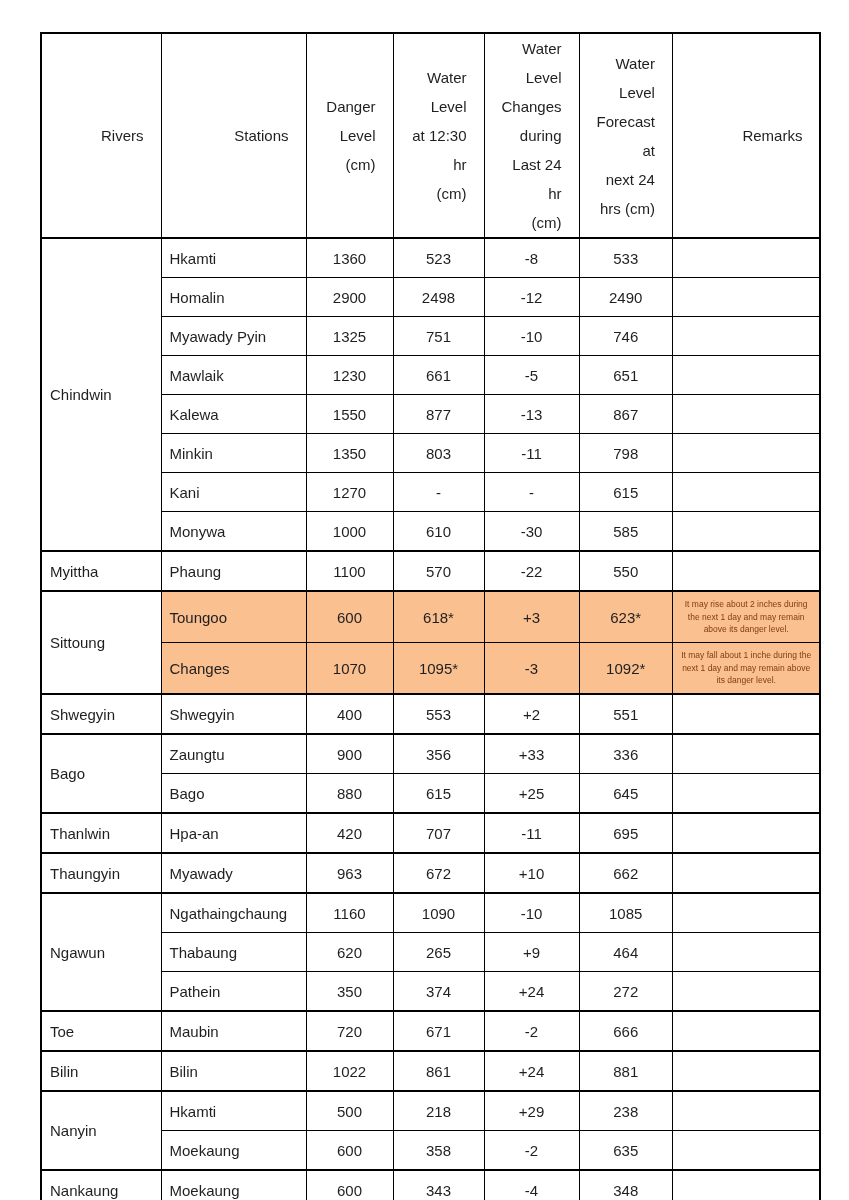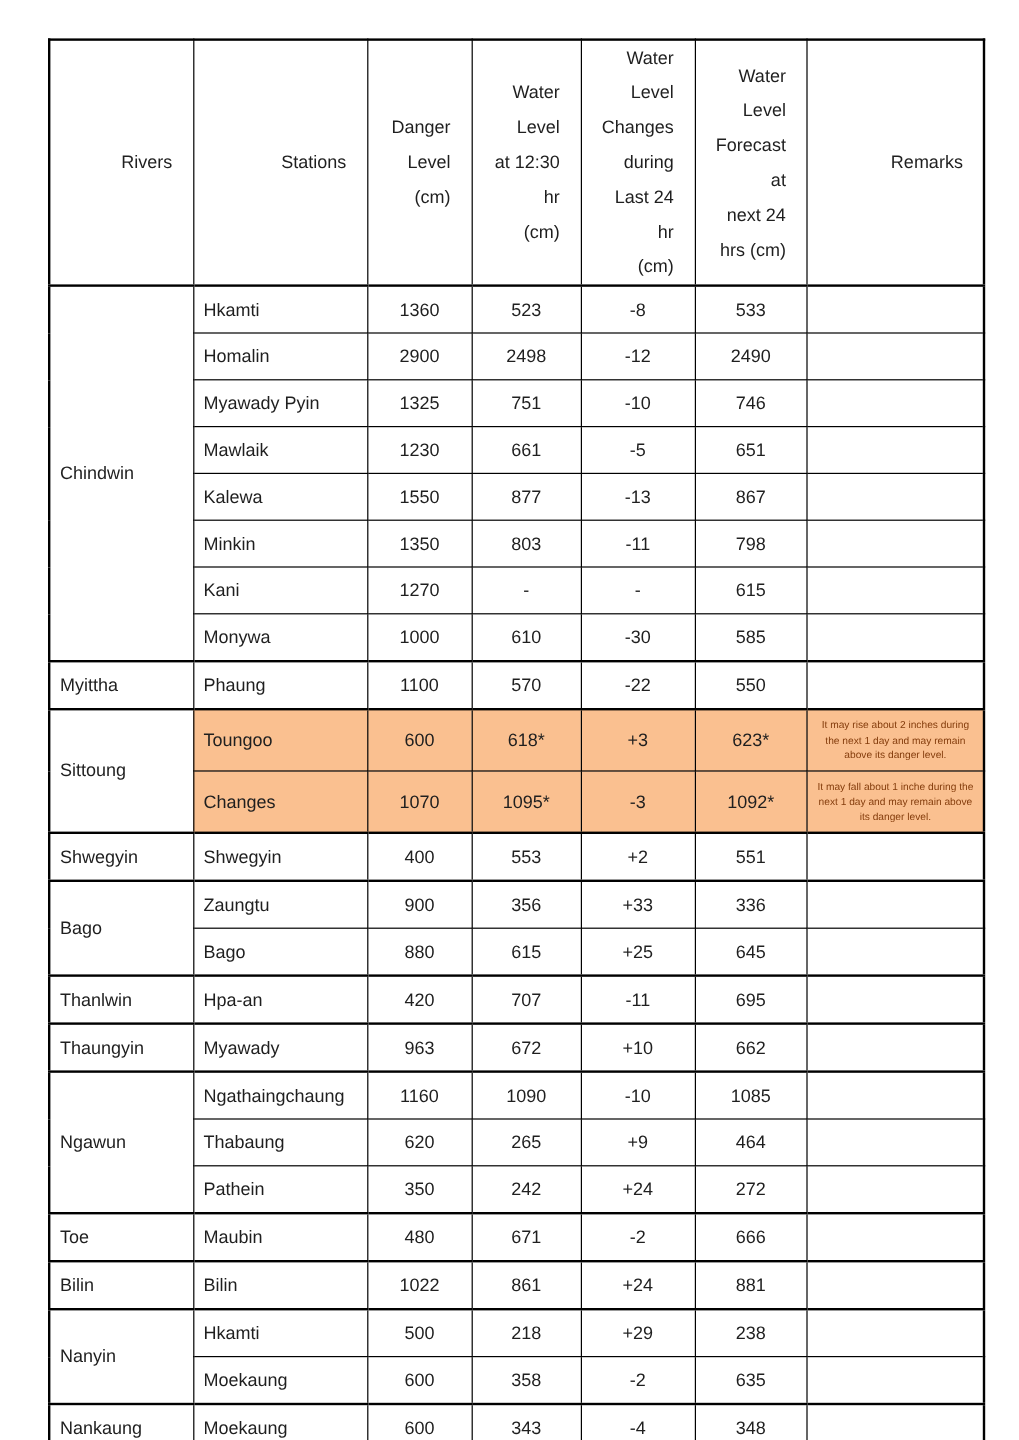--- a/index.html
+++ b/index.html
@@ -258,29 +258,29 @@
           <td class="station-cell">Thabaung</td>
           <td class="num-cell">620</td>
           <td class="num-cell">265</td>
           <td class="num-cell">+9</td>
           <td class="num-cell">464</td>
           <td class="remark-cell"></td>
         </tr>
         <tr>
           <td class="station-cell">Pathein</td>
           <td class="num-cell">350</td>
-          <td class="num-cell">242</td>
+          <td class="num-cell">374</td>
           <td class="num-cell">+24</td>
           <td class="num-cell">272</td>
           <td class="remark-cell"></td>
         </tr>
         <tr class="group-start">
           <td class="river-cell" rowspan="1">Toe</td>
           <td class="station-cell">Maubin</td>
-          <td class="num-cell">480</td>
+          <td class="num-cell">720</td>
           <td class="num-cell">671</td>
           <td class="num-cell">-2</td>
           <td class="num-cell">666</td>
           <td class="remark-cell"></td>
         </tr>
         <tr class="group-start">
           <td class="river-cell" rowspan="1">Bilin</td>
           <td class="station-cell">Bilin</td>
           <td class="num-cell">1022</td>
           <td class="num-cell">861</td>

